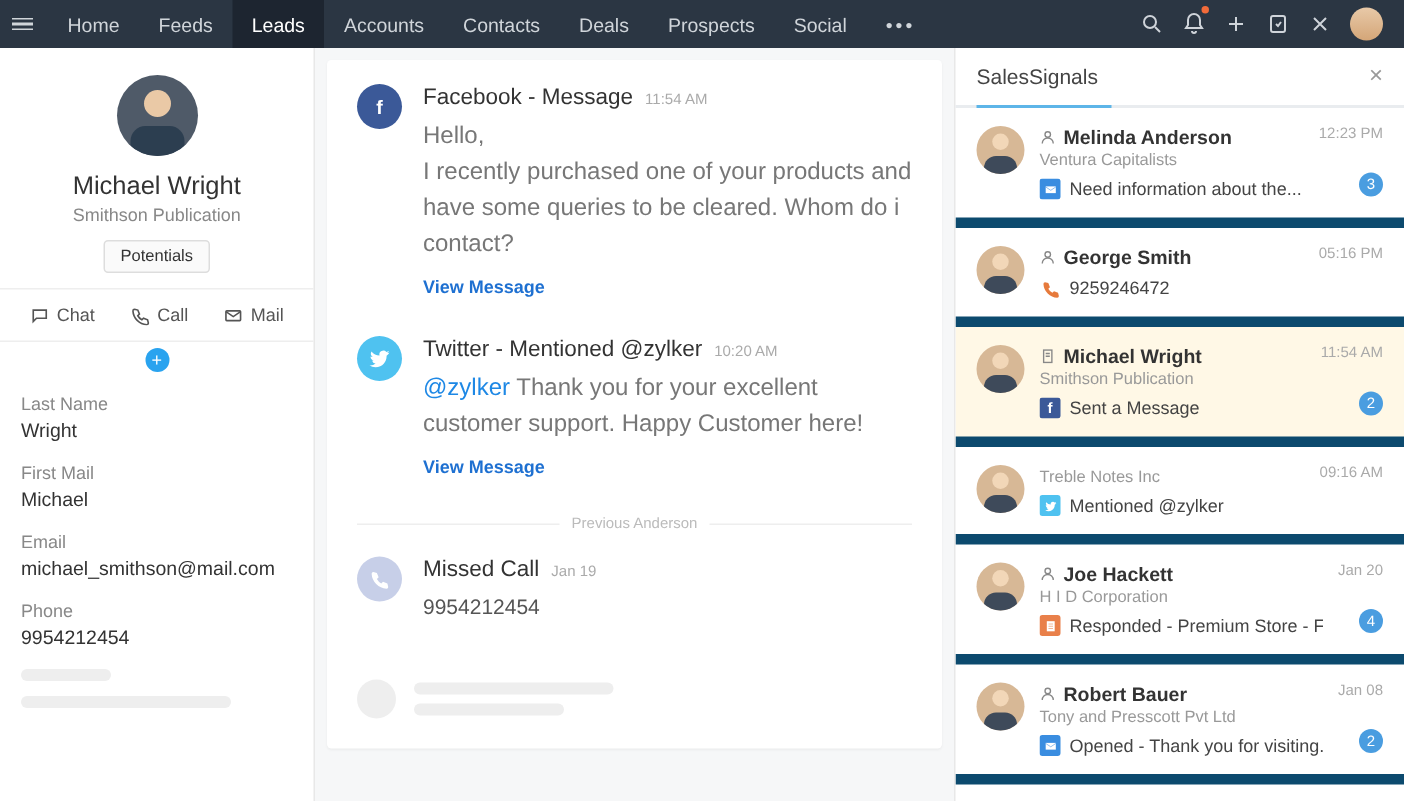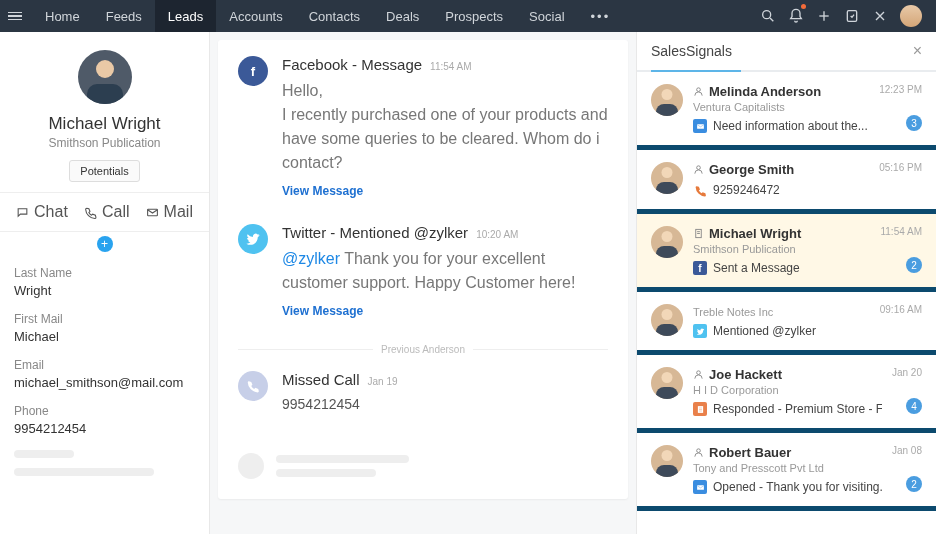--- a/index.html
+++ b/index.html
@@ -24,21 +24,21 @@
   .col-right{ width: 300px; border-left: 1px solid #e8e8e8; display: flex; flex-direction: column; }
 
   
   .profile-box { text-align: center; padding: 18px 12px 10px; border-bottom: 1px solid #eee; }
   .avatar-lg { width: 54px; height: 54px; border-radius: 50%; margin: 0 auto 10px; background:#4f5a68; position:relative; overflow:hidden; }
   .avatar-lg::before{content:"";position:absolute;left:50%;top:10px;transform:translateX(-50%);width:18px;height:18px;background:#eac9a6;border-radius:50%;}
   .avatar-lg::after{content:"";position:absolute;left:50%;bottom:-6px;transform:translateX(-50%);width:36px;height:26px;background:#2c3e50;border-radius:10px 10px 0 0;}
   .lead-name { font-size: 17px; color: #333; margin-bottom: 2px; }
   .lead-company { font-size: 12px; color: #888; margin-bottom: 10px; }
   .pot-tag { display:inline-block; padding: 4px 10px; border:1px solid #ddd; border-radius: 3px; font-size: 11px; background:#fafafa; cursor:pointer; }
-  .contact-actions { display:flex; justify-content:space-around; padding: 10px 8px; border-bottom:1px solid #eee; font-size:16px; color:#555; }
+  .contact-actions { display:flex; justify-content:space-around; padding: 10px 8px; border-bottom:1px solid #eee; font-size:12px; color:#555; }
   .ca { display:flex; align-items:center; gap:5px; cursor:pointer; }
   .ca svg{width:13px;height:13px;}
   .plus-row{display:flex;justify-content:center;padding:4px 0;}
   .plus-btn{width:16px;height:16px;border-radius:50%;background:#29a3ef;color:#fff;display:flex;align-items:center;justify-content:center;font-size:12px;cursor:pointer;}
   .fields { padding: 10px 14px; }
   .field { margin-bottom: 14px; }
   .field-label { font-size: 12px; color: #888; margin-bottom: 3px; }
   .field-value { font-size: 13px; color: #333; }
   .skeleton{height:8px;background:#eee;border-radius:4px;margin:10px 0;}
   .skeleton.short{width:60px;}
@@ -62,21 +62,21 @@
   .sk-row{display:flex;gap:12px;align-items:center;margin-top:18px;}
   .sk-circle{width:26px;height:26px;border-radius:50%;background:#eee;}
   .sk-lines{flex:1;}
   .sk-line{height:8px;background:#eee;border-radius:4px;margin:6px 0;}
 
   
   .ss-head{display:flex;align-items:center;justify-content:space-between;padding:10px 14px;border-bottom:2px solid #e9ecef;font-size:14px;color:#444;}
   .ss-close{cursor:pointer;color:#999;font-size:16px;}
   .ss-underline{height:2px;background:#5db5e8;width:90px;margin-top:-2px;margin-left:14px;}
   .ss-list{flex:1;overflow:hidden;}
-  .ss-item{display:flex;gap:10px;padding:12px 14px;border-bottom:5px solid #0c4a6e;position:relative;}
+  .ss-item{display:flex;gap:10px;padding:12px 14px;border-bottom:7px solid #0c4a6e;position:relative;}
   .ss-item.active{background:#fff8e6;}
   .ss-av{width:32px;height:32px;border-radius:50%;flex-shrink:0;background:#d7b896;position:relative;overflow:hidden;}
   .ss-av::before{content:"";position:absolute;left:50%;top:5px;transform:translateX(-50%);width:11px;height:11px;background:#f2d7b8;border-radius:50%;}
   .ss-av::after{content:"";position:absolute;left:50%;bottom:-4px;transform:translateX(-50%);width:22px;height:16px;background:#3e4a5a;border-radius:8px 8px 0 0;}
   .ss-content{flex:1;min-width:0;}
   .ss-name-row{display:flex;align-items:center;gap:5px;font-size:13px;font-weight:600;color:#333;}
   .ss-name-row svg{width:11px;height:11px;color:#888;}
   .ss-sub{font-size:11px;color:#999;margin:2px 0 6px;}
   .ss-msg{display:flex;align-items:center;gap:6px;font-size:12px;color:#444;white-space:nowrap;overflow:hidden;text-overflow:ellipsis;}
   .ss-msg-ic{width:14px;height:14px;border-radius:2px;display:flex;align-items:center;justify-content:center;flex-shrink:0;}

